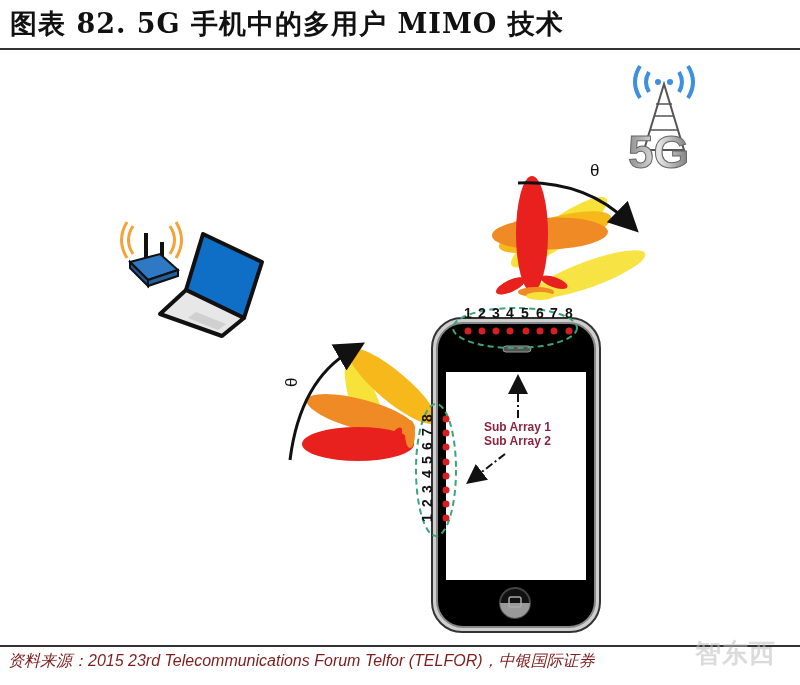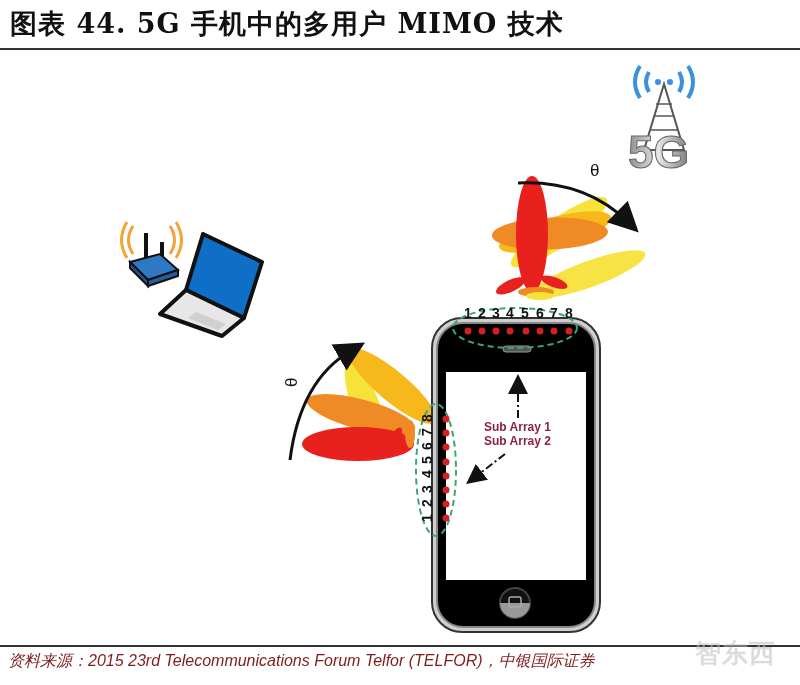--- a/index.html
+++ b/index.html
@@ -18,21 +18,21 @@
   .watermark {
     position: absolute; left: 695px; top: 636px; font-size: 26px; color: rgba(190,190,190,0.55);
     font-family: "DejaVu Sans", sans-serif; font-weight: bold; letter-spacing: 1px; text-align: right;
   }
   .figure { position: absolute; left: 0; top: 50px; width: 800px; height: 595px; }
   svg text { font-family: "Liberation Sans", sans-serif; }
 </style>
 </head>
 <body>
 
-<div class="title">图表 44. 5G 手机中的多用户 MIMO 技术</div>
+<div class="title">图表 82. 5G 手机中的多用户 MIMO 技术</div>
 <div class="rule-top"></div>
 
 <div class="figure">
 <svg width="800" height="595" viewBox="0 50 800 595" xmlns="http://www.w3.org/2000/svg">
   <defs>
     <linearGradient id="towerGrad" x1="0" y1="0" x2="1" y2="0">
       <stop offset="0" stop-color="#8d8d8d"></stop>
       <stop offset="0.5" stop-color="#e6e6e6"></stop>
       <stop offset="1" stop-color="#7a7a7a"></stop>
     </linearGradient>

